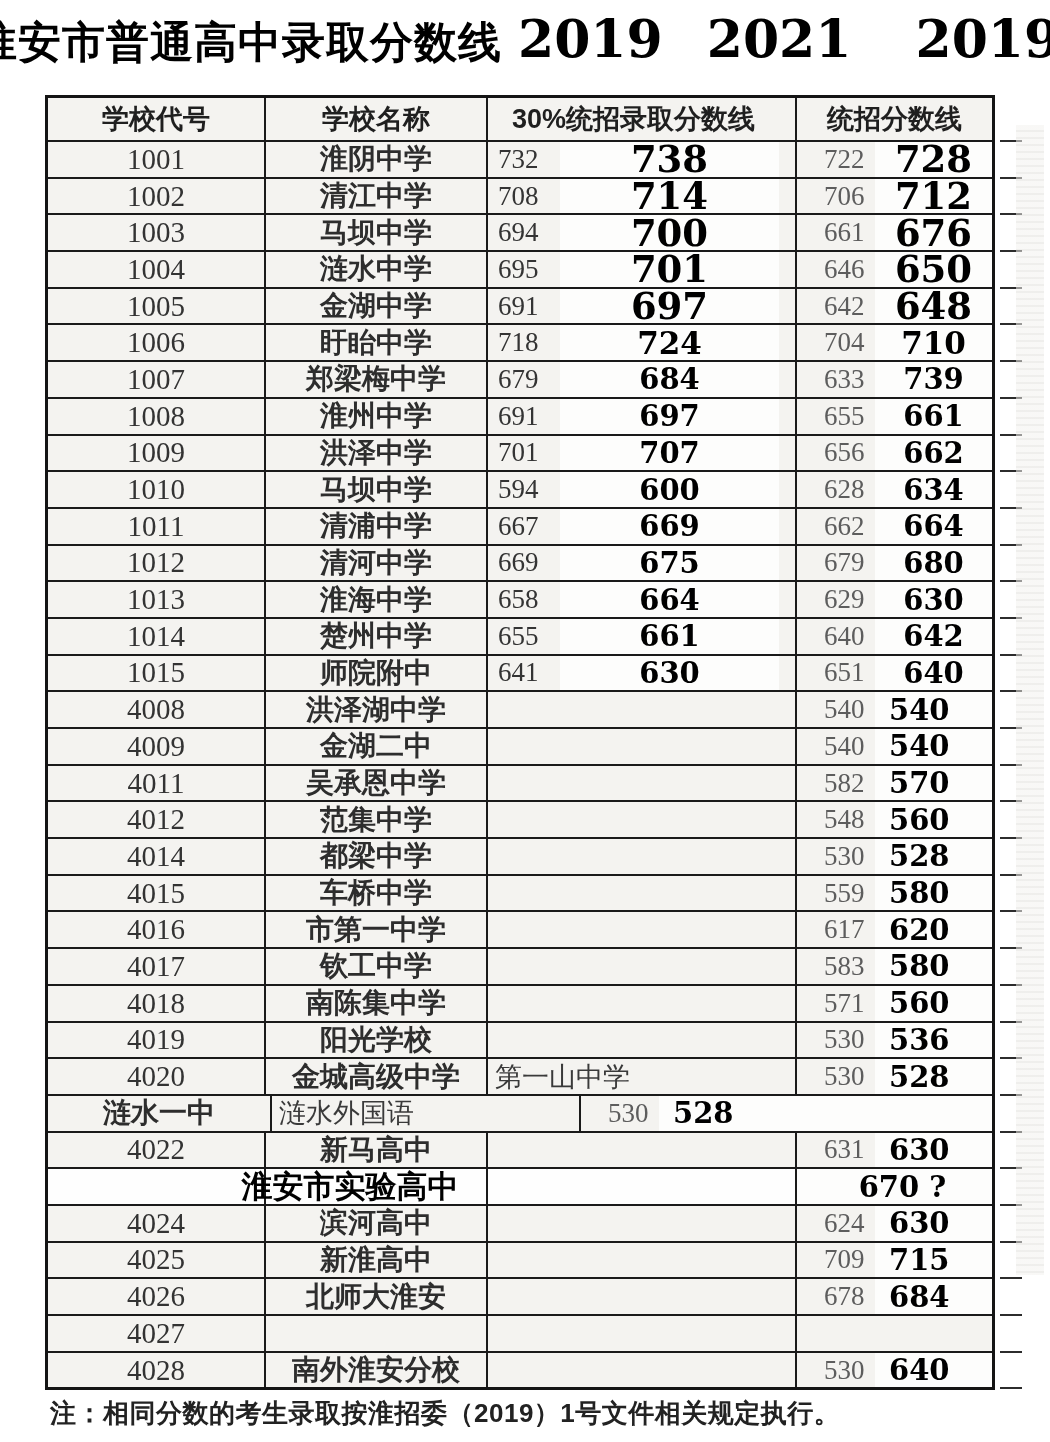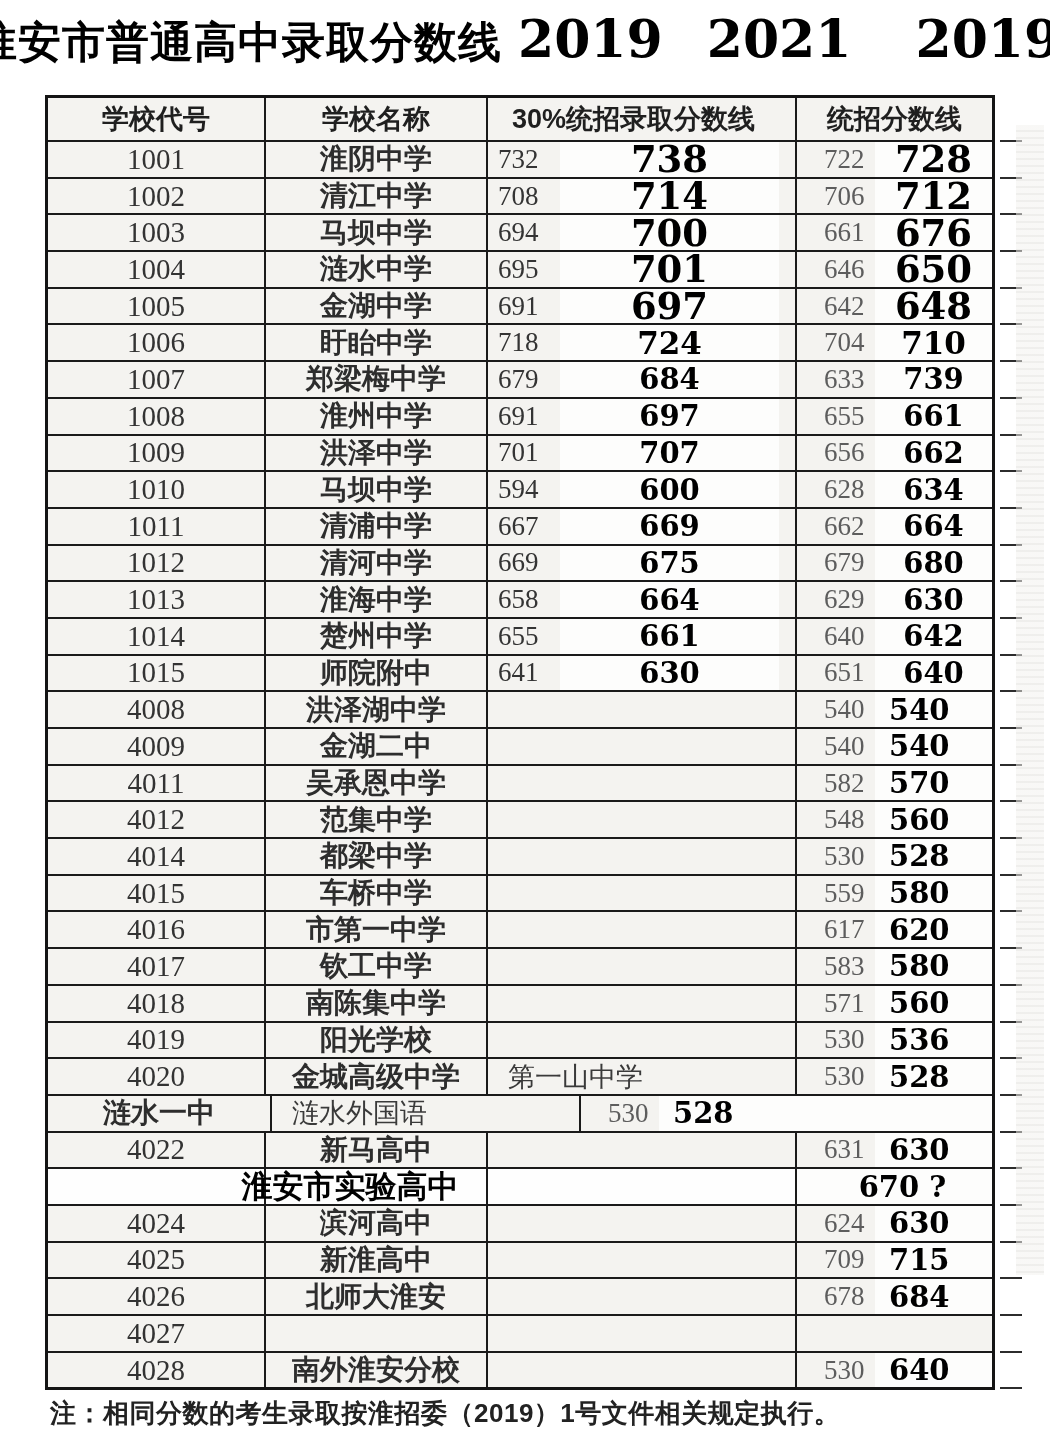--- a/index.html
+++ b/index.html
@@ -40,21 +40,21 @@
   .boldval{
     flex:1;display:flex;align-items:center;justify-content:center;
     font-family:"DejaVu Serif","Liberation Serif",serif;font-weight:bold;color:#000;background:#fdfdfc;
   }
   .size-xl .boldval{font-size:37px;}
   .size-lg .boldval{font-size:31px;}
   .size-md .boldval{font-size:29px;}
   .low .c4 .boldval{justify-content:flex-start;padding-left:14px;}
   .low .c4 .boldval.solo{justify-content:center;padding-left:16px;}
   .underline{text-decoration:underline;text-decoration-thickness:3px;text-underline-offset:7px;}
-  .sub-name{display:flex;align-items:center;font-size:27px;color:#3a3a3a;padding-left:20px;font-weight:normal;white-space:nowrap;}
+  .sub-name{display:flex;align-items:center;font-size:27px;color:#3a3a3a;padding-left:7px;font-weight:normal;white-space:nowrap;}
   .overlay-name{font-weight:bold;font-size:31px;color:#000;white-space:nowrap;transform:translateX(-26px);}
   .white-out{background:#fefefe;}
   
   .note{
     position:absolute;left:50px;top:1396px;font-size:26px;font-weight:bold;color:#222;
     letter-spacing:0.5px;white-space:nowrap;
   }
   
   .scan-edge{
     position:absolute;right:6px;top:125px;width:28px;height:1150px;opacity:.55;

